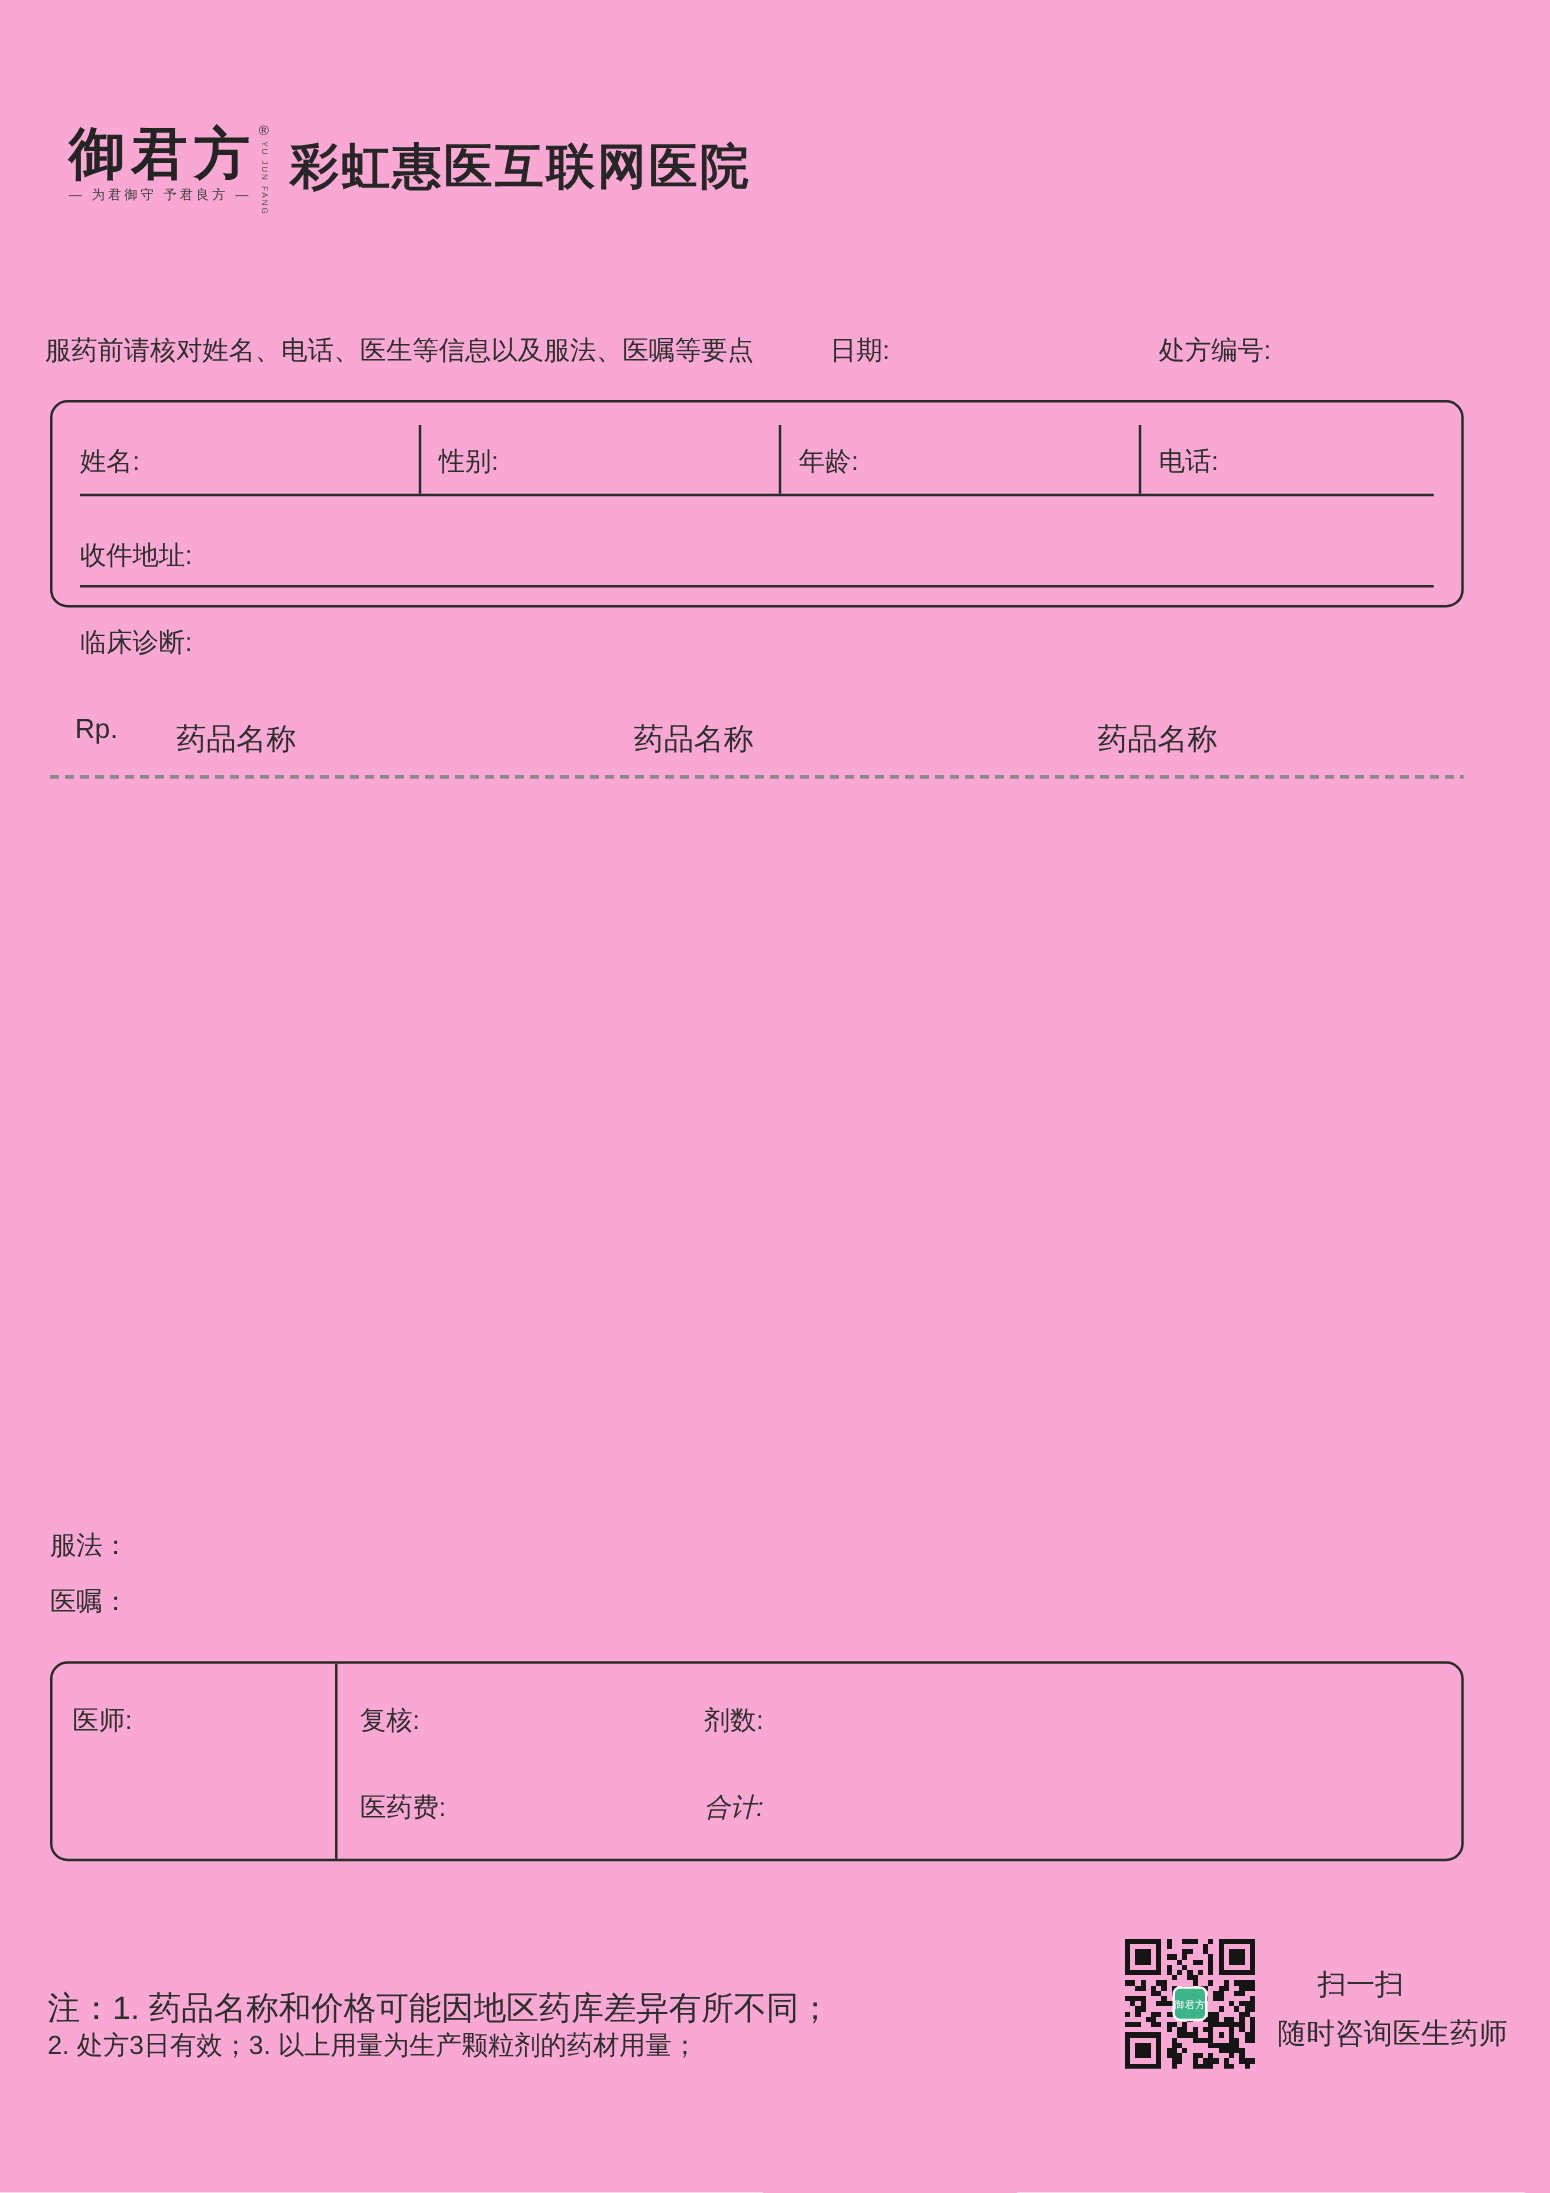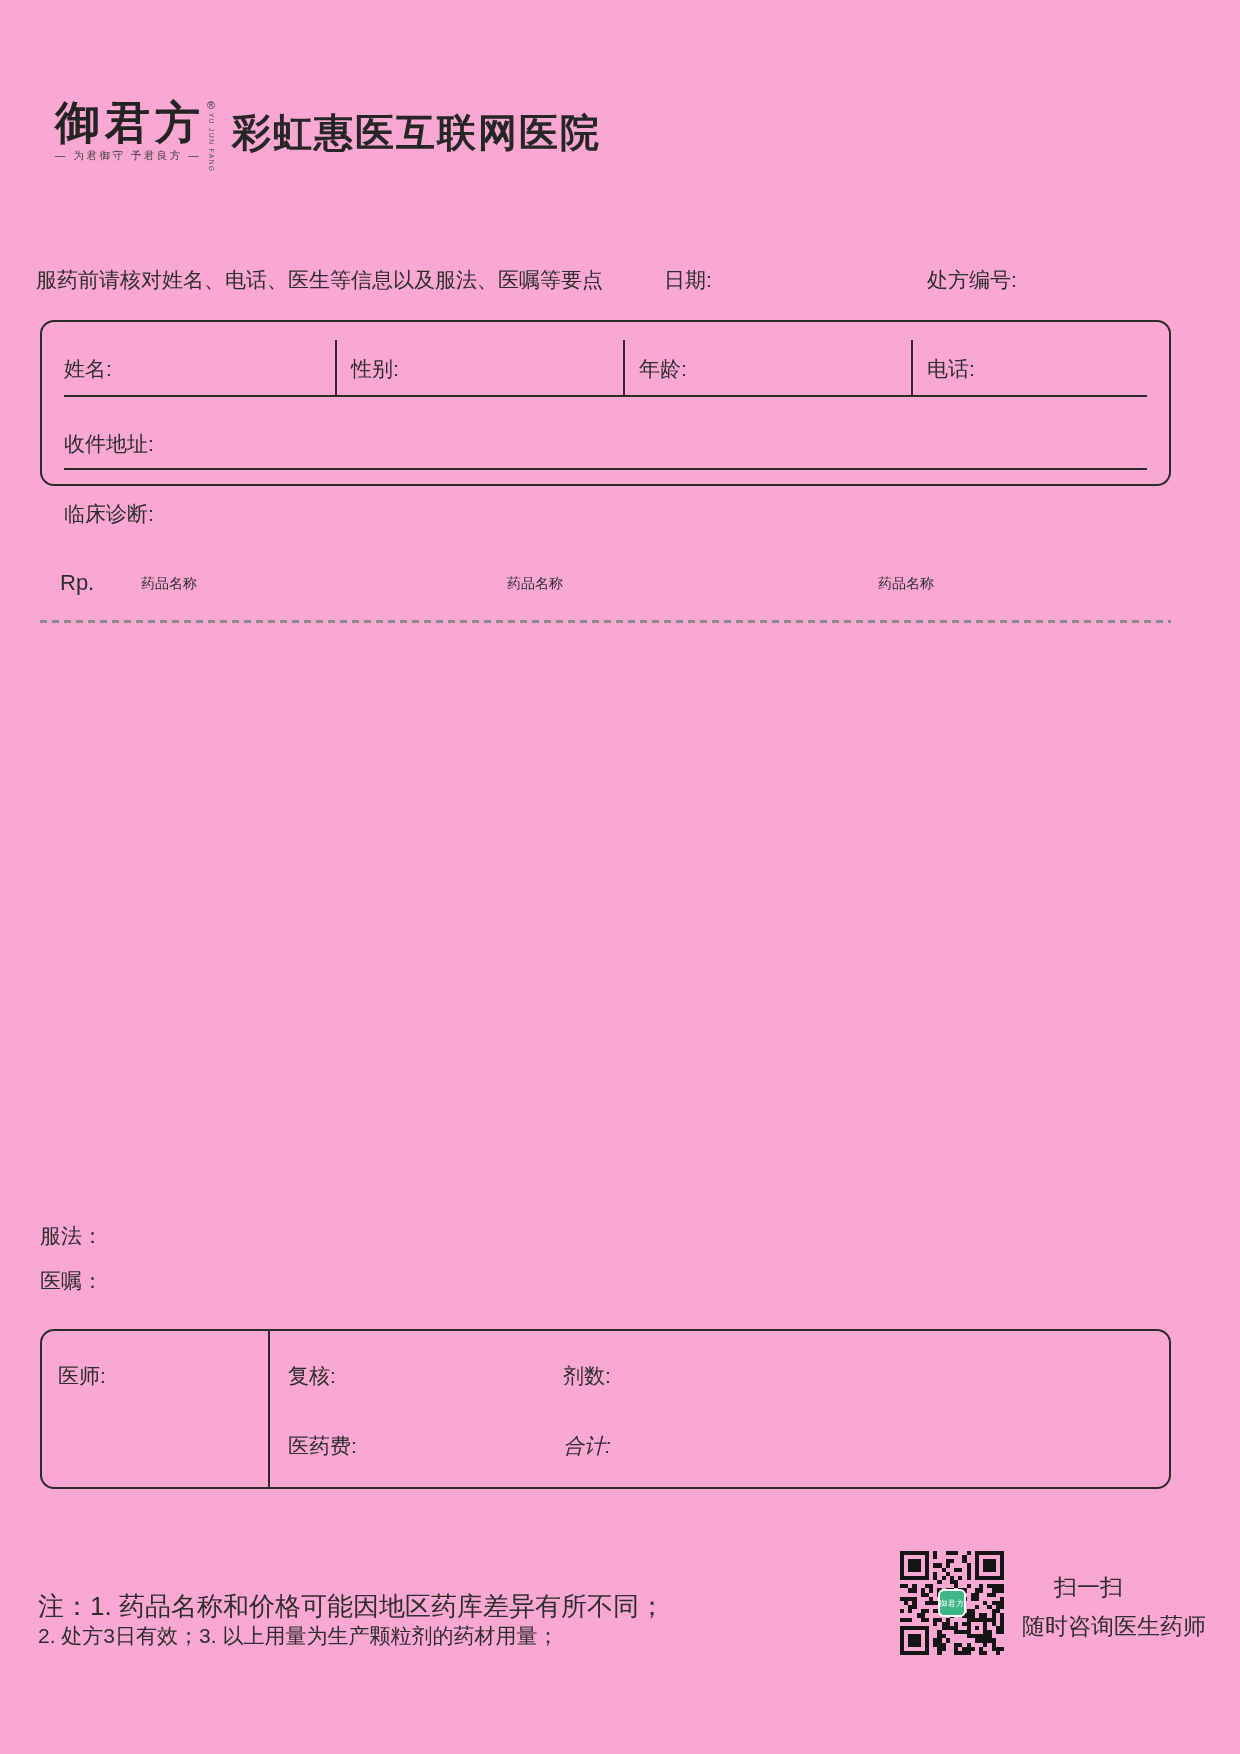--- a/index.html
+++ b/index.html
@@ -47,21 +47,21 @@
   .patient-box {
     left: 40px; top: 320px; width: 1131px; height: 166px;
     border: 2.5px solid #2b2b2b; border-radius: 14px;
   }
   .pb-label { position: absolute; font-size: 21px; color: #2e2e2e; white-space: nowrap; }
   .vline { position: absolute; width: 2px; background: #2b2b2b; }
   .hline { position: absolute; left: 22px; right: 22px; height: 2px; background: #2b2b2b; }
 
   
   .rp-label { left: 60px; top: 570px; font-size: 22px; color: #2e2e2e; }
-  .drug-col { position: absolute; top: 575px; font-size: 14px; color: #2e2e2e; white-space: nowrap; }
+  .drug-col { position: absolute; top: 575px; font-size: 24px; color: #2e2e2e; white-space: nowrap; }
   .dashed-line {
     left: 40px; top: 620px; width: 1131px; height: 3px;
     background: repeating-linear-gradient(90deg, #8a8a8a 0 7px, transparent 7px 12px);
   }
 
   
   .usage-label { left: 40px; top: 1222px; font-size: 21px; }
   .advice-label { left: 40px; top: 1267px; font-size: 21px; }
 
   

